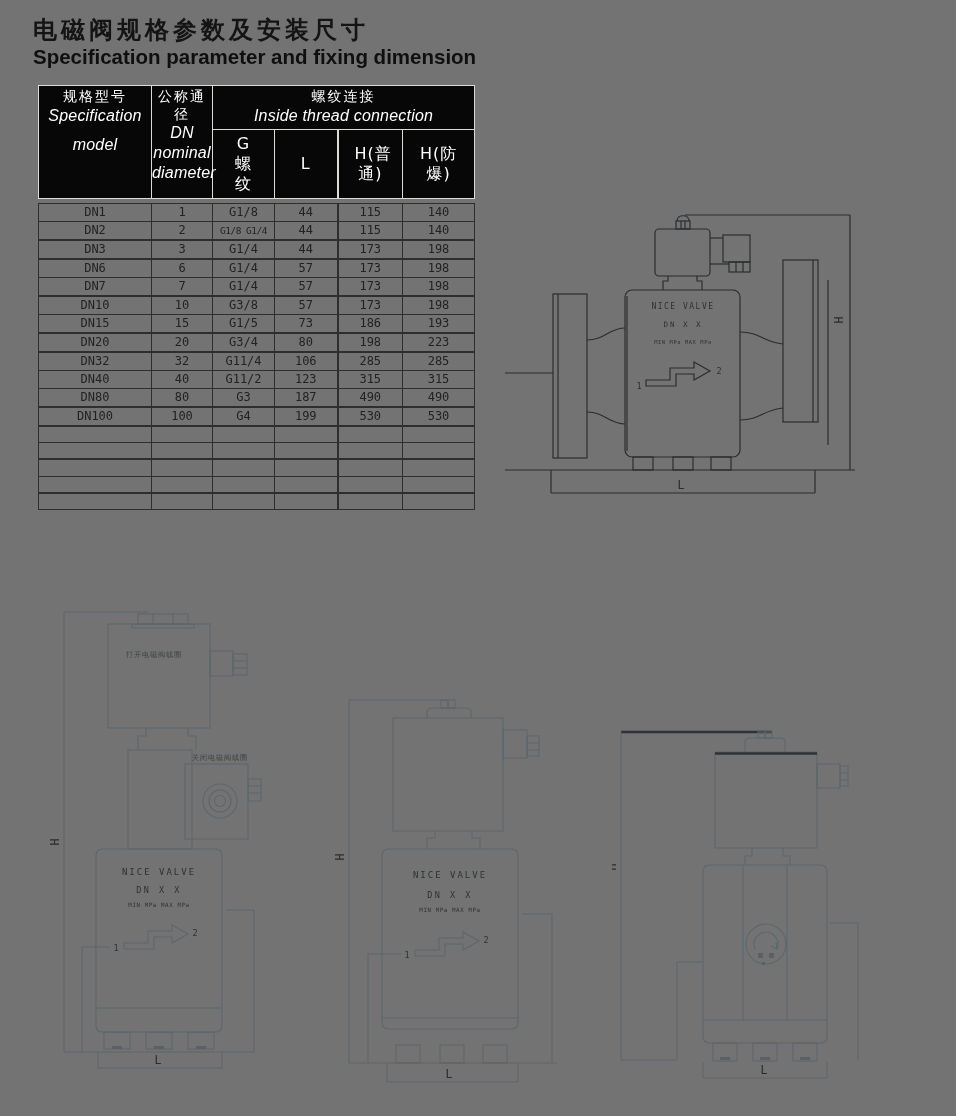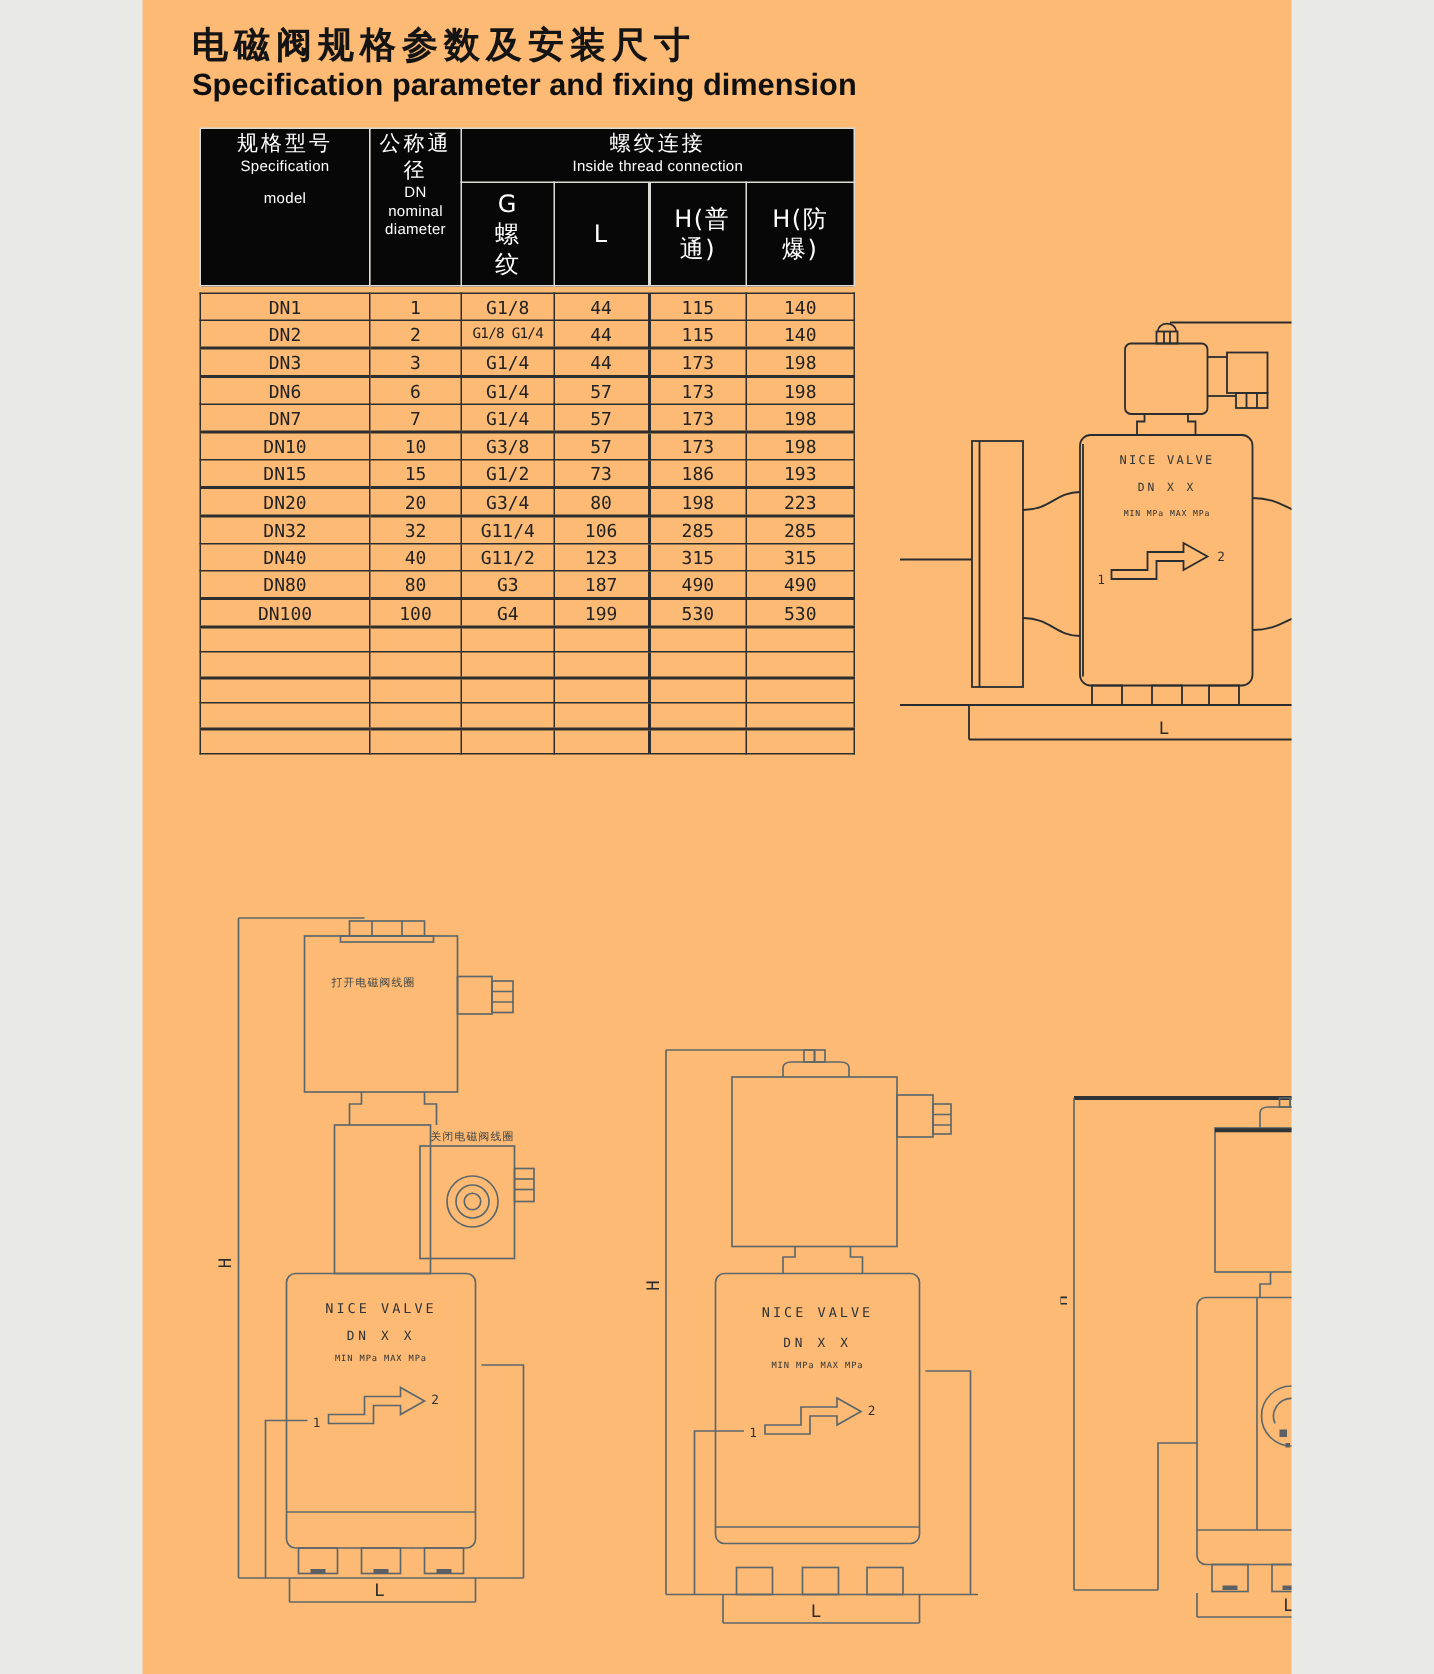--- a/index.html
+++ b/index.html
@@ -1,18 +1,18 @@
 <!DOCTYPE html>
 <html><head>
 <meta charset="utf-8">
 <style>
   html,body { margin:0; padding:0; background:#e9e9e6; }
   .page {
-    position:relative; width:766px; height:1116px; margin:0 auto;
-    background:#fdba74; overflow:hidden;
+    position:relative; width:956px; height:1116px; margin:0 auto;
+    background:#737373; overflow:hidden;
     font-family:"Liberation Sans", sans-serif; color:#1a1a1a;
   }
   
   .title-zh {
     position:absolute; left:33px; top:14px; margin:0;
     font-size:24px; font-weight:700; letter-spacing:4px; color:#141414;
     font-family:"DejaVu Sans", sans-serif;
   }
   .title-en {
     position:absolute; left:33px; top:45px; margin:0;
@@ -21,21 +21,21 @@
   
   .tablewrap { position:absolute; left:38px; top:85px; width:436px; }
   table { border-collapse:collapse; table-layout:fixed; width:436px; }
   .hdr { border:1px solid #000; margin:0 0 4px 0; }
   .hdr th {
     background:#070707; color:#fff; border:1px solid #dcdcd6;
     font-weight:400; font-size:10.5px; line-height:1.25; padding:2px 0 3px 0;
     vertical-align:top; text-align:center;
   }
   .hdr th .zh { font-size:14px; letter-spacing:2px; font-family:"DejaVu Sans",sans-serif; }
-  .hdr th .en { font-size:10px; letter-spacing:0.2px; }
+  .hdr th .en { font-size:16px; letter-spacing:0.2px;font-style:italic; }
   .hdr th .low { margin-top:9px; }
   .hdr tr.sub th { font-size:16px; padding:4px 16px; vertical-align:middle; letter-spacing:1px; font-family:"DejaVu Sans",sans-serif; }
   .bodytbl { border:1.6px solid #242424; }
   .bodytbl td {
     border:1px solid #2e2e2e; height:17px; text-align:center;
     font-size:12px; color:#222; font-family:"DejaVu Sans Mono","DejaVu Sans",monospace;
     overflow:hidden; white-space:nowrap; padding:0;
   }
   .bodytbl tr.grp td { border-top-width:2.3px; }
   .bodytbl tr.empty td { height:15.4px; }
@@ -163,21 +163,21 @@
         <td>DN10</td>
             <td>10</td>
             <td>G3/8</td>
             <td>57</td>
             <td class="hsep">173</td>
             <td>198</td>
       </tr>
       <tr>
         <td>DN15</td>
             <td>15</td>
-            <td>G1/2</td>
+            <td>G1/5</td>
             <td>73</td>
             <td class="hsep">186</td>
             <td>193</td>
       </tr>
       <tr class="grp">
         <td>DN20</td>
             <td>20</td>
             <td>G3/4</td>
             <td>80</td>
             <td class="hsep">198</td>

